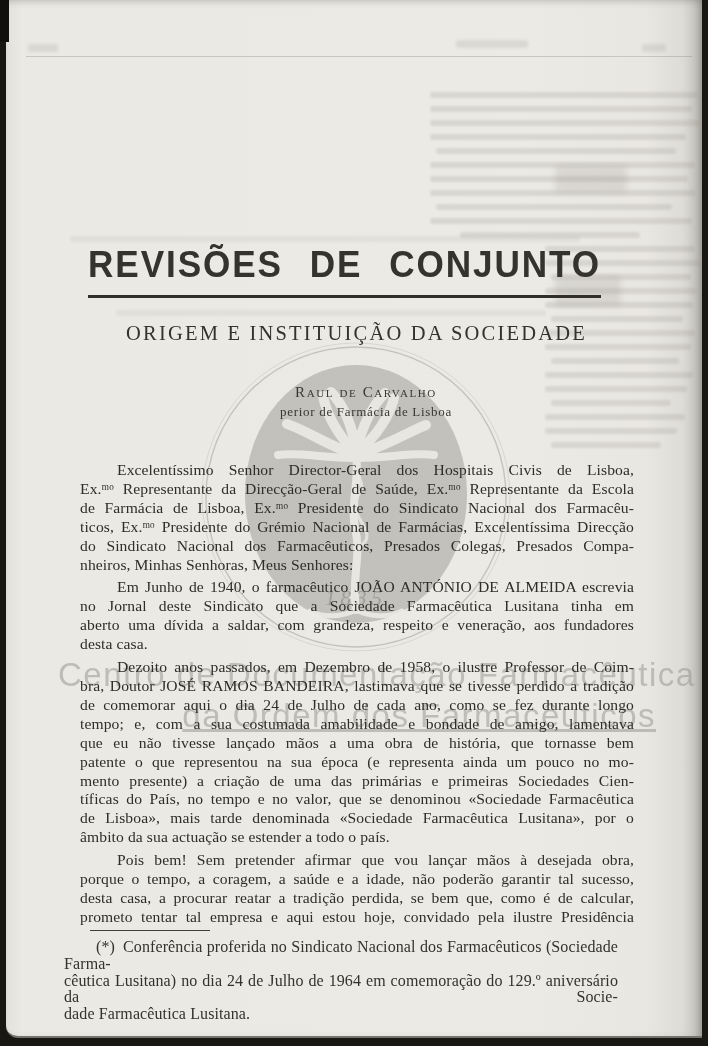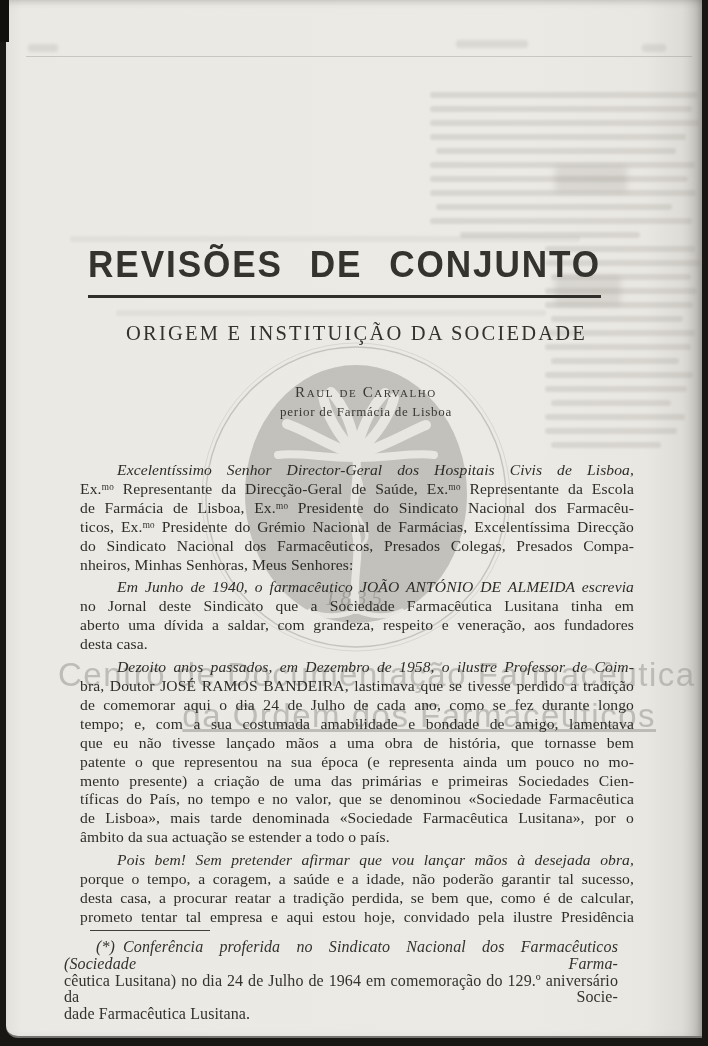--- a/index.html
+++ b/index.html
@@ -66,21 +66,21 @@
     font-size:13px;line-height:16px;letter-spacing:.7px;
   }
 
   .bodytext{
     position:absolute;left:74px;top:461px;width:554px;z-index:4;
     font-family:"Liberation Serif","DejaVu Serif","DejaVu Sans",serif;
     font-size:15.6px;line-height:18.9px;letter-spacing:.1px;color:#2e2d28;
   }
   .para + .para{margin-top:4px;}
   .bline{text-align:justify;text-align-last:justify;}
-  .bline.first{text-indent:37px;font-style:italic;}
+  .bline.first{text-indent:37px;}
   .bline.last{text-align-last:left;}
 
   .fnrule{position:absolute;left:84px;top:930px;width:120px;height:0;border-top:1.5px solid #413f39;z-index:4;}
   .footnote{
     position:absolute;left:58px;top:939px;width:554px;z-index:4;
     font-family:"Liberation Serif","DejaVu Serif","DejaVu Sans",serif;
     font-size:16px;line-height:16.8px;letter-spacing:.1px;color:#33322c;
   }
   .footnote .bline.first{text-indent:32px;}
 </style>

